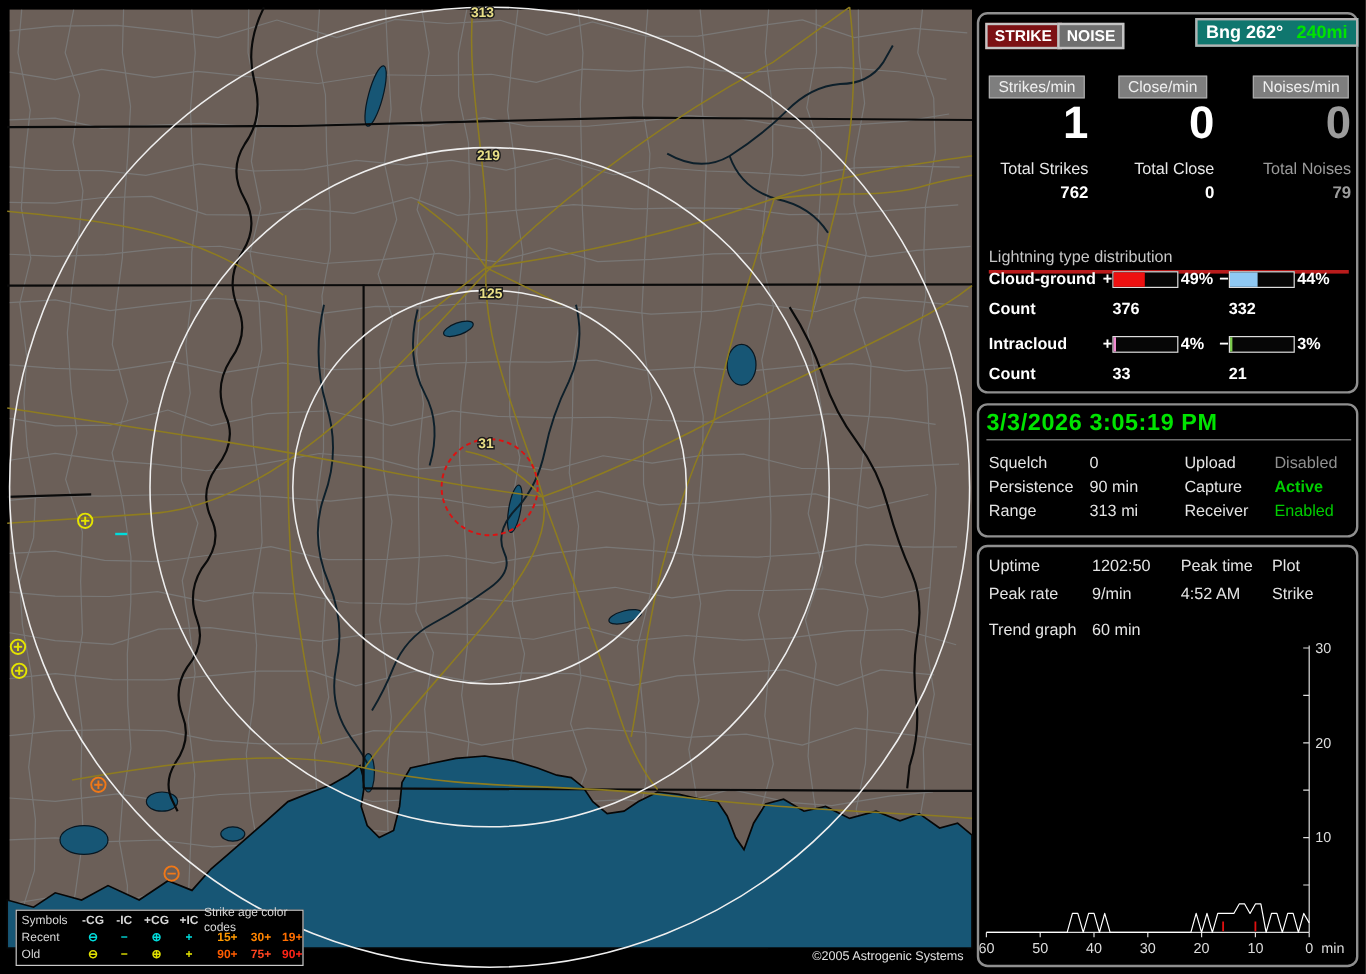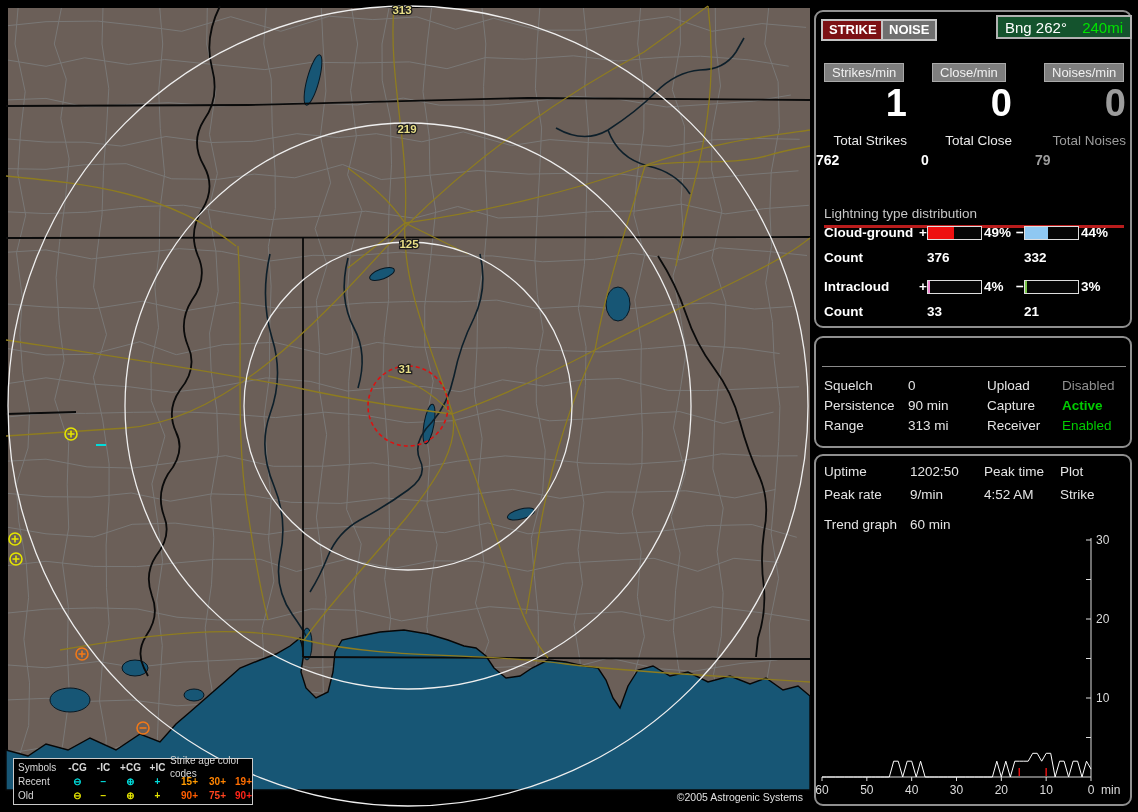--- a/index.html
+++ b/index.html
@@ -19,27 +19,27 @@
   .panel{position:absolute;left:814px;width:318px;background:#000;border:2px solid #8f8f8f;
          border-radius:9px;box-sizing:border-box}
   #box-stats{top:10px;height:318px}
   #box-status{top:336px;height:112px}
   #box-session{top:454px;height:352px}
   .btn{position:absolute;top:7px;height:22px;font-weight:bold;font-size:13px;color:#fff;
        border:2px solid #c4c4c4;padding:0 6px;font-family:inherit;line-height:16px}
   #btn-strike{left:5px;background:#7c1114}
   #btn-noise{left:65px;background:#6f6f6f}
   #bng{position:absolute;left:180px;top:3px;width:136px;height:24px;border:2px solid #b2b2b2;
-       background:#14532d;display:flex;justify-content:space-between;align-items:center;
-       padding:0 7px;box-sizing:border-box;font-weight:normal;font-size:15px;color:#fff}
+       background:#0f766e;display:flex;justify-content:space-between;align-items:center;
+       padding:0 7px;box-sizing:border-box;font-weight:bold;font-size:15px;color:#fff}
   .chip{position:absolute;top:51px;background:#7e7e7e;border:1px solid #a9a9a9;color:#f0f0f0;
         font-size:13px;padding:1px 7px;line-height:15px}
   .bigv{position:absolute;top:70px;text-align:right;font-size:38px;font-weight:bold;color:#fff;line-height:42px}
   .tlabel{position:absolute;top:121px;text-align:right;font-size:13.5px;color:#e8e8e8}
-  .tval{position:absolute;top:140px;font-size:14px;font-weight:bold;color:#fff}
+  .tval{position:absolute;top:140px;text-align:right;font-size:14px;font-weight:bold;color:#fff}
   .dim{color:#9c9c9c !important}
   #dist-title{position:absolute;left:8px;top:194px;width:300px;font-size:13.5px;color:#c6c6c6;
               border-bottom:3px solid #b91c1c;padding-bottom:4px}
   .drow{position:absolute;left:8px;width:304px;height:16px;font-size:13.5px}
   .dl{position:absolute;left:0;font-weight:bold;color:#fff}
   .sign{position:absolute;font-weight:bold;color:#fff}
   .bar{position:absolute;width:53px;height:12px;top:1px;border:1px solid #dedede;background:#060606}
   .bar i{display:block;height:100%;width:0}
   .pct{position:absolute;font-weight:bold;color:#fff}
   .cl{position:absolute;left:0;font-weight:bold;color:#fff}
@@ -264,20 +264,21 @@
     <span class="pct" style="left:257px">3%</span>
   </div>
   <div class="drow" style="top:292px">
     <span class="cl" style="font-weight:bold">Count</span>
     <span class="cnt" style="left:103px">33</span>
     <span class="cnt" style="left:200px">21</span>
   </div>
 </div>
 
 <div class="panel" id="box-status">
+  <div id="dt">3/3/2026 3:05:19 PM</div>
   <div id="dt-line"></div>
   <div class="srow" style="top:40px">
     <span class="p1">Squelch</span>
     <span class="p2">0</span>
     <span class="p3">Upload</span>
     <span class="p4" style="color: rgb(144, 144, 144);">Disabled</span>
   </div>
   <div class="srow" style="top:60px">
     <span class="p1">Persistence</span>
     <span class="p2">90 min</span>

